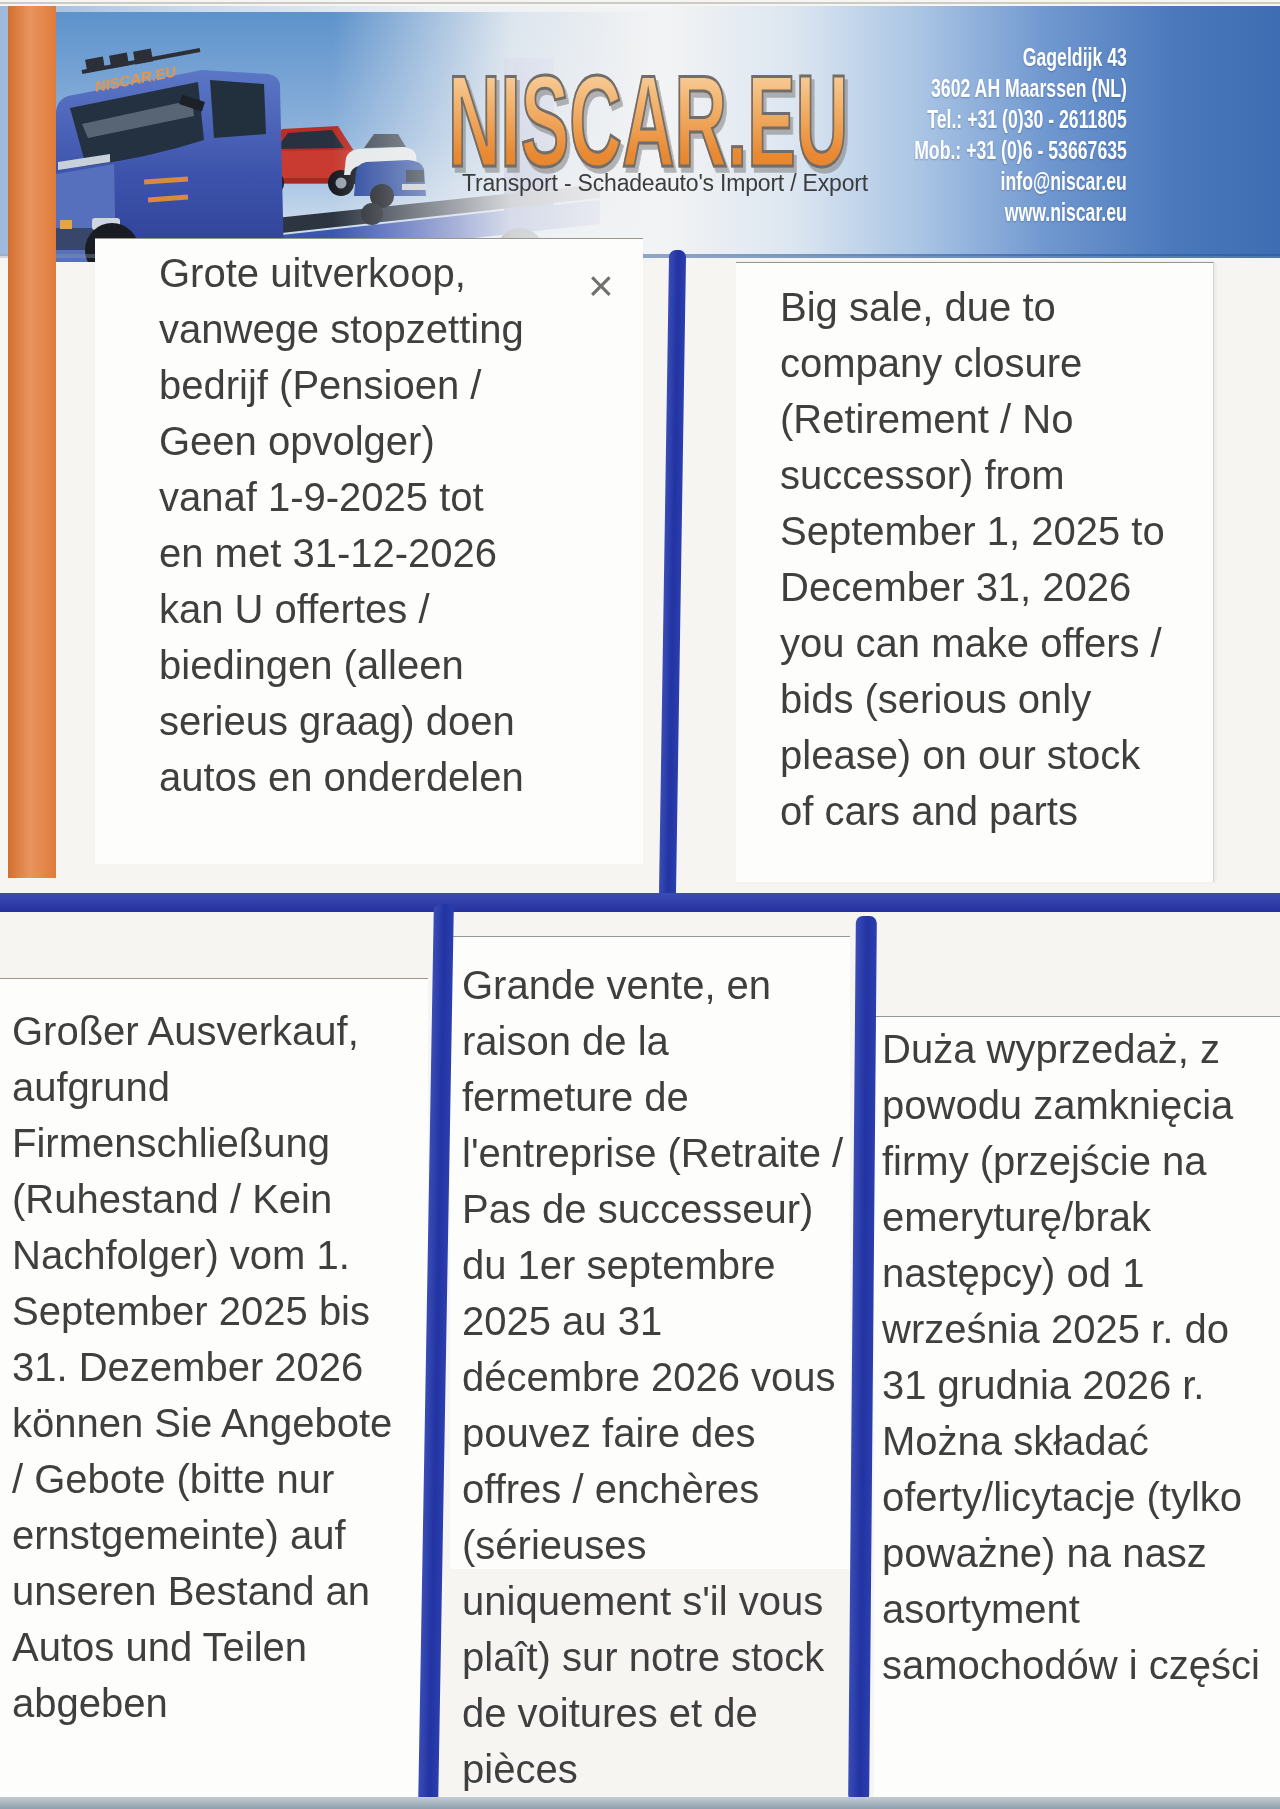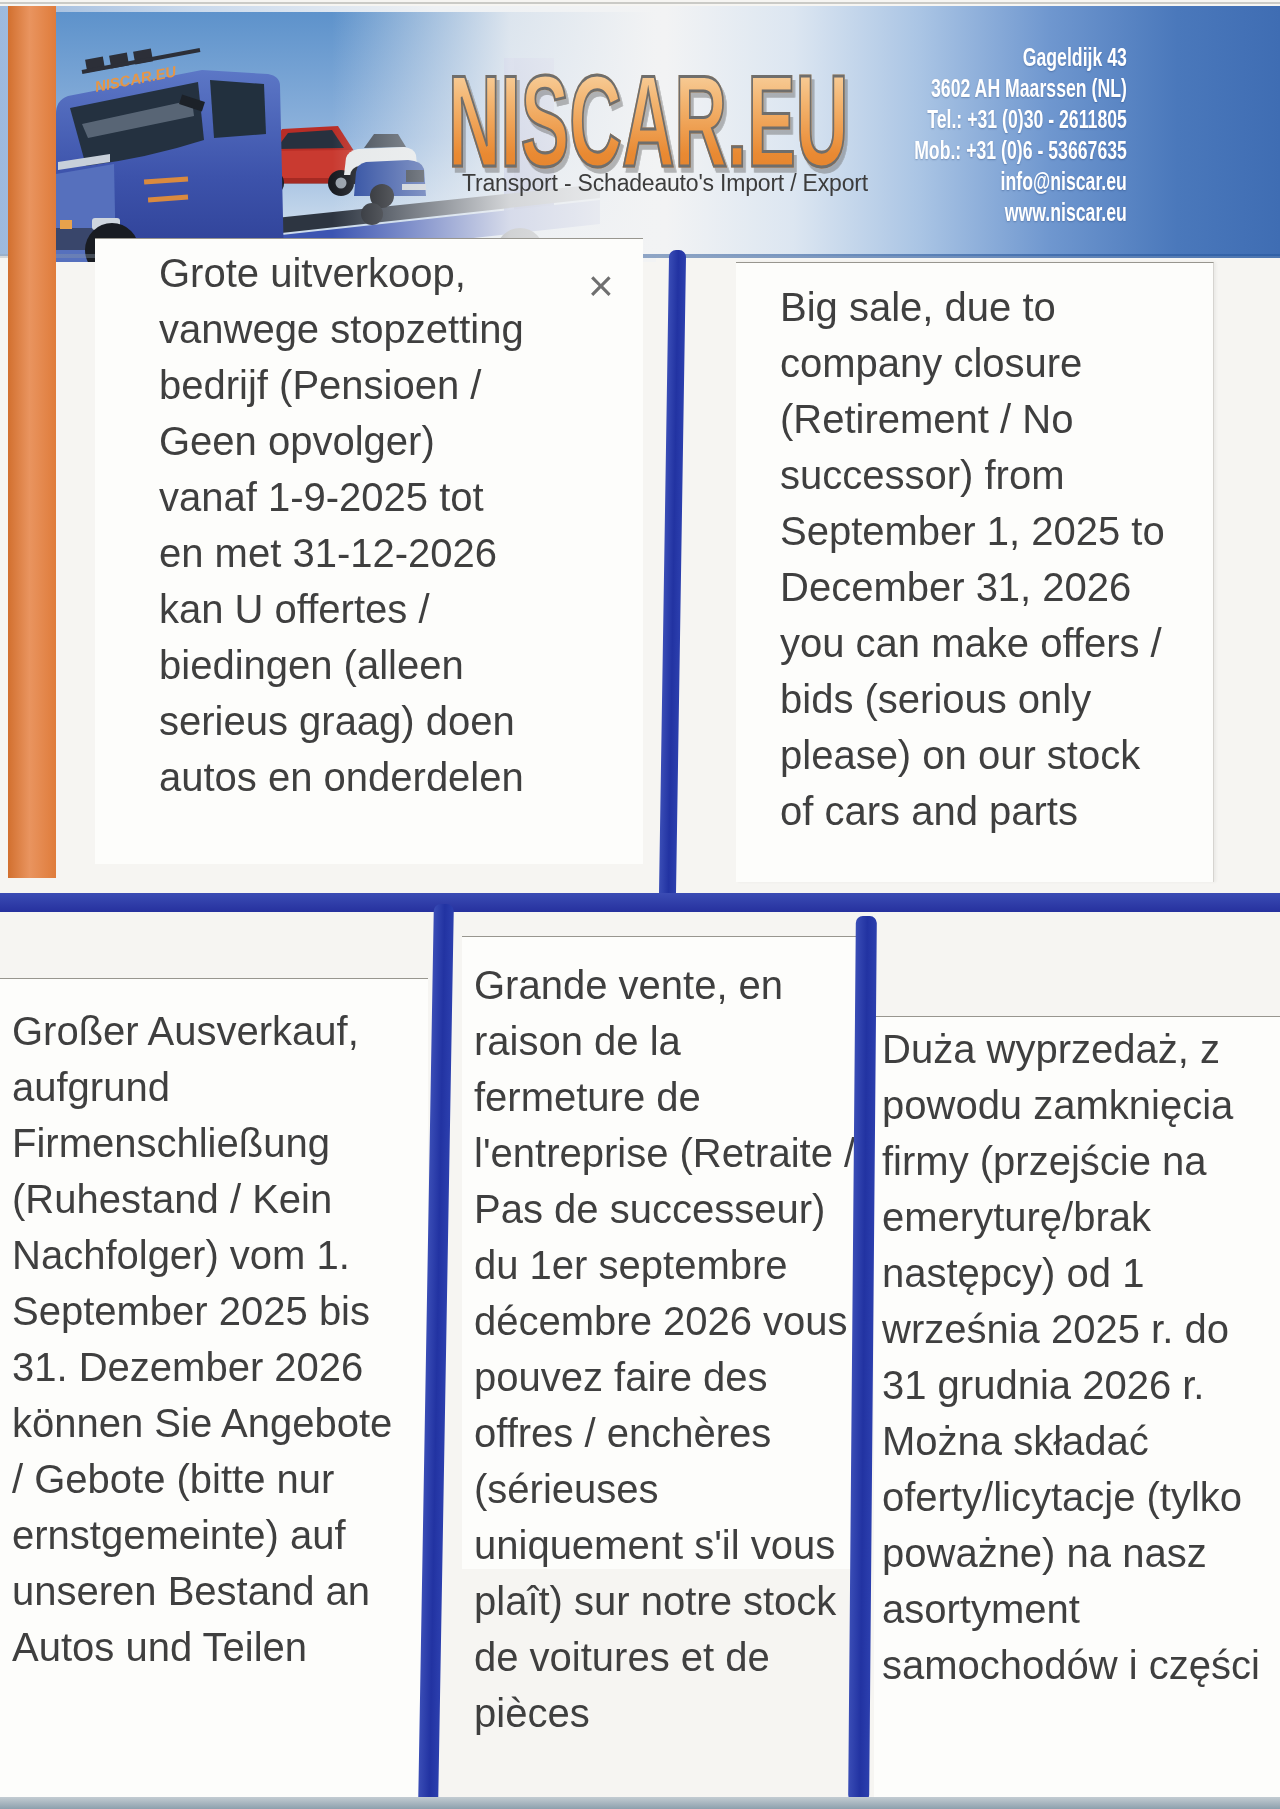--- a/index.html
+++ b/index.html
@@ -30,21 +30,21 @@
   .orange-bar{left:8px;top:6px;width:48px;height:872px;z-index:5;
     background:linear-gradient(90deg,#d2702f,#e9945f 45%,#df7c3b);}
 
   
   .panel{position:absolute;background:#fdfdfb;border-top:1px solid #98968f;z-index:2;}
   .panel .line{font-size:40px;line-height:56px;color:#3f3f3f;white-space:nowrap;}
   .panel-nl{left:95px;top:238px;width:548px;height:626px;padding:6px 0 0 64px;box-sizing:border-box;}
   .panel-en{left:736px;top:262px;width:478px;height:620px;padding:16px 0 0 44px;box-sizing:border-box;
     border-right:1px solid #d6d4d0;box-shadow:2px 0 3px rgba(0,0,0,.05);}
   .panel-de{left:0;top:978px;width:428px;height:831px;padding:24px 0 0 12px;box-sizing:border-box;}
-  .panel-fr{left:462px;top:936px;width:400px;height:633px;padding:20px 0 0 12px;box-sizing:border-box;}
+  .panel-fr{left:450px;top:936px;width:400px;height:633px;padding:20px 0 0 12px;box-sizing:border-box;}
   .panel-pl{left:874px;top:1016px;width:406px;height:793px;padding:4px 0 13px 8px;box-sizing:border-box;}
   .panel .line{overflow:visible;}
 
   .close-x{left:588px;top:264px;font-size:44px;line-height:1;color:#6f6f6f;z-index:7;cursor:pointer;}
 
   
   .hbar{left:0;top:893px;width:1280px;height:19px;z-index:3;
     background:linear-gradient(180deg,#3b4cb4,#26319e);}
   .vbar{position:absolute;z-index:3;border-radius:7px;
     background:linear-gradient(90deg,#3a4db6,#2233a2 55%,#2c3fae);}
@@ -187,28 +187,30 @@
       <div class="line">Firmenschließung</div>
       <div class="line">(Ruhestand / Kein</div>
       <div class="line">Nachfolger) vom 1.</div>
       <div class="line">September 2025 bis</div>
       <div class="line">31. Dezember 2026</div>
       <div class="line">können Sie Angebote</div>
       <div class="line">/ Gebote (bitte nur</div>
       <div class="line">ernstgemeinte) auf</div>
       <div class="line">unseren Bestand an</div>
       <div class="line">Autos und Teilen</div>
+      <div class="line">abgeben</div>
     </div>
   <div class="abs panel panel-fr">
       <div class="line">Grande vente, en</div>
       <div class="line">raison de la</div>
       <div class="line">fermeture de</div>
       <div class="line">l'entreprise (Retraite /</div>
       <div class="line">Pas de successeur)</div>
       <div class="line">du 1er septembre</div>
+      <div class="line">2025 au 31</div>
       <div class="line">décembre 2026 vous</div>
       <div class="line">pouvez faire des</div>
       <div class="line">offres / enchères</div>
       <div class="line">(sérieuses</div>
       <div class="line">uniquement s'il vous</div>
       <div class="line">plaît) sur notre stock</div>
       <div class="line">de voitures et de</div>
       <div class="line">pièces</div>
     </div>
   <div class="abs panel panel-pl">

